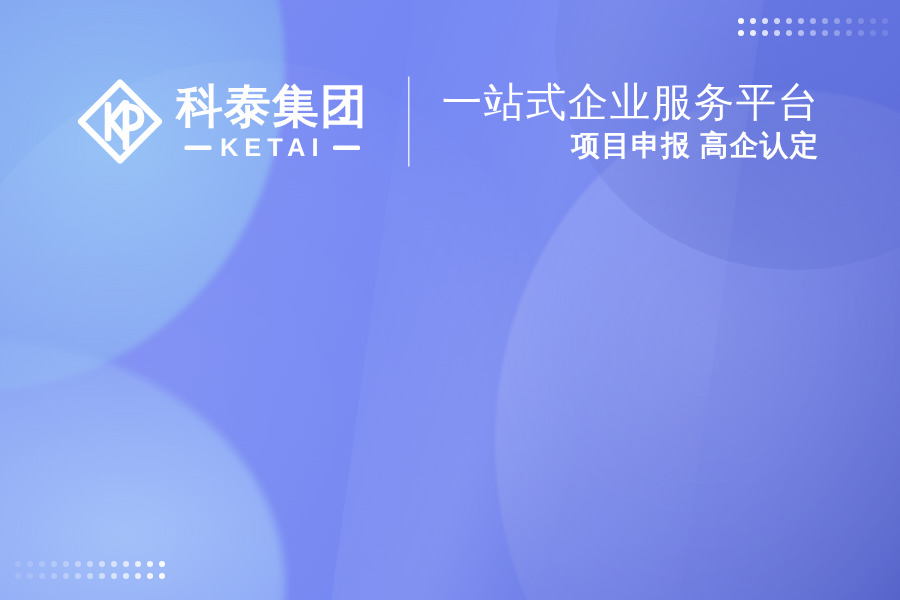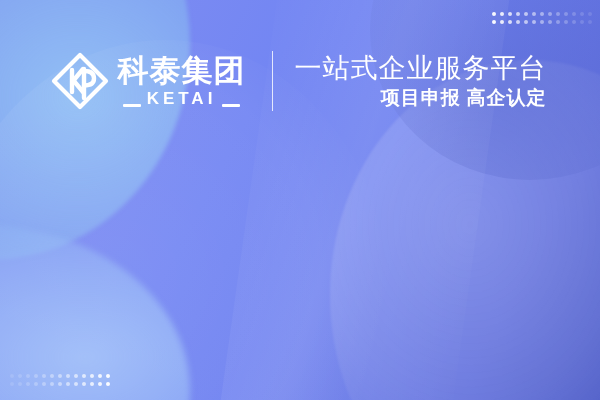--- a/index.html
+++ b/index.html
@@ -86,21 +86,21 @@
   .brand-words{ display:flex; flex-direction:column; align-items:center; }
   .brand-cn{
     color:#fff;
     font-size:31px;
     font-weight:700;
     letter-spacing:1px;
     line-height:1.05;
     white-space:nowrap;
   }
   .brand-en-row{
-    display:flex; align-items:flex-end; gap:6px;
+    display:flex; align-items:center; gap:6px;
     margin-top:3px;
   }
   .brand-en-row .bar{ width:18px; height:3px; background:#fff; border-radius:1px; }
   .brand-en{
     color:#fff;
     font-size:17px;
     font-weight:700;
     letter-spacing:4px;
     line-height:1;
     white-space:nowrap;

